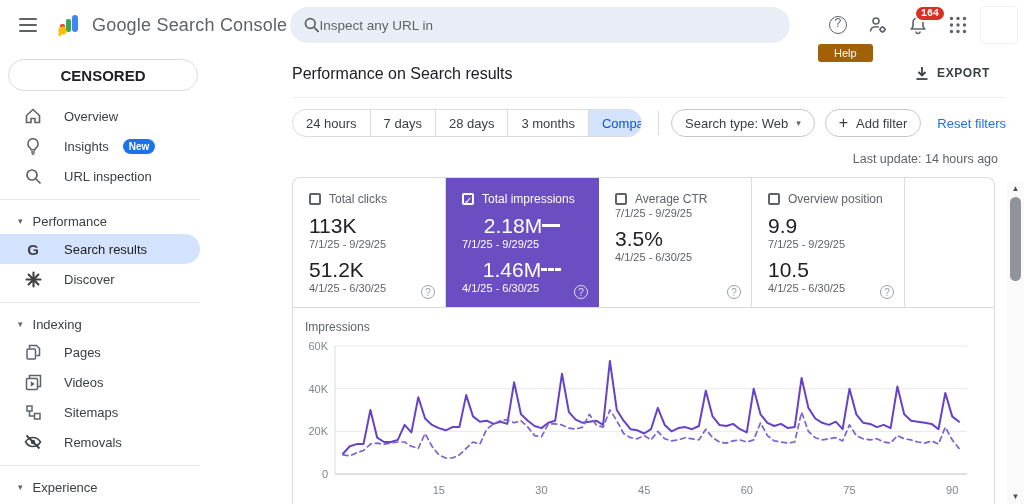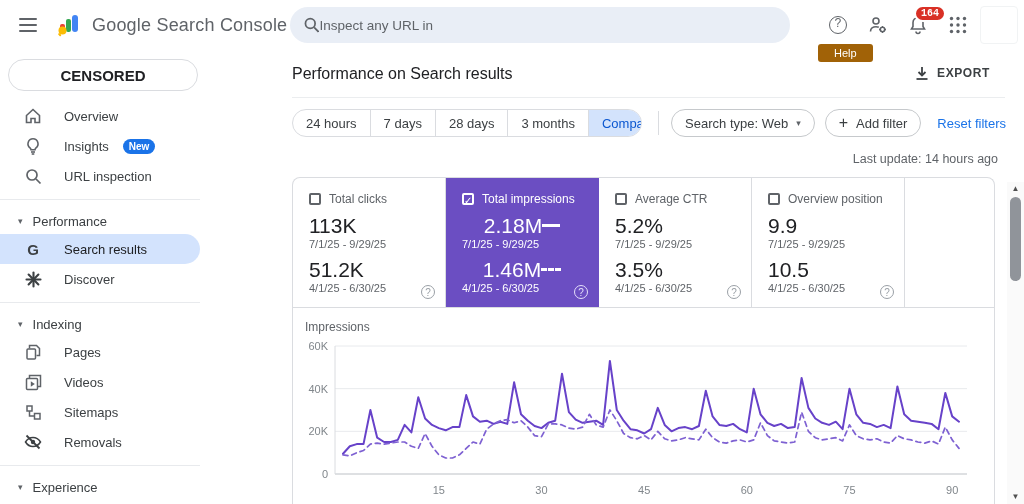--- a/index.html
+++ b/index.html
@@ -354,21 +354,20 @@
             </div>
           <div class="d">4/1/25 - 6/30/25</div>
           <span class="qmark">?</span>
         </div>
 
         <div class="tile">
           <div class="tile-head">
               <span class="checkbox"></span>
               <span>Average CTR</span>
             </div>
-          <div class="v">5.2%</div>
           <div class="d">7/1/25 - 9/29/25</div>
           <div class="v">3.5%</div>
           <div class="d">4/1/25 - 6/30/25</div>
           <span class="qmark">?</span>
         </div>
 
         <div class="tile">
           <div class="tile-head">
               <span class="checkbox"></span>
               <span>Overview position</span>

